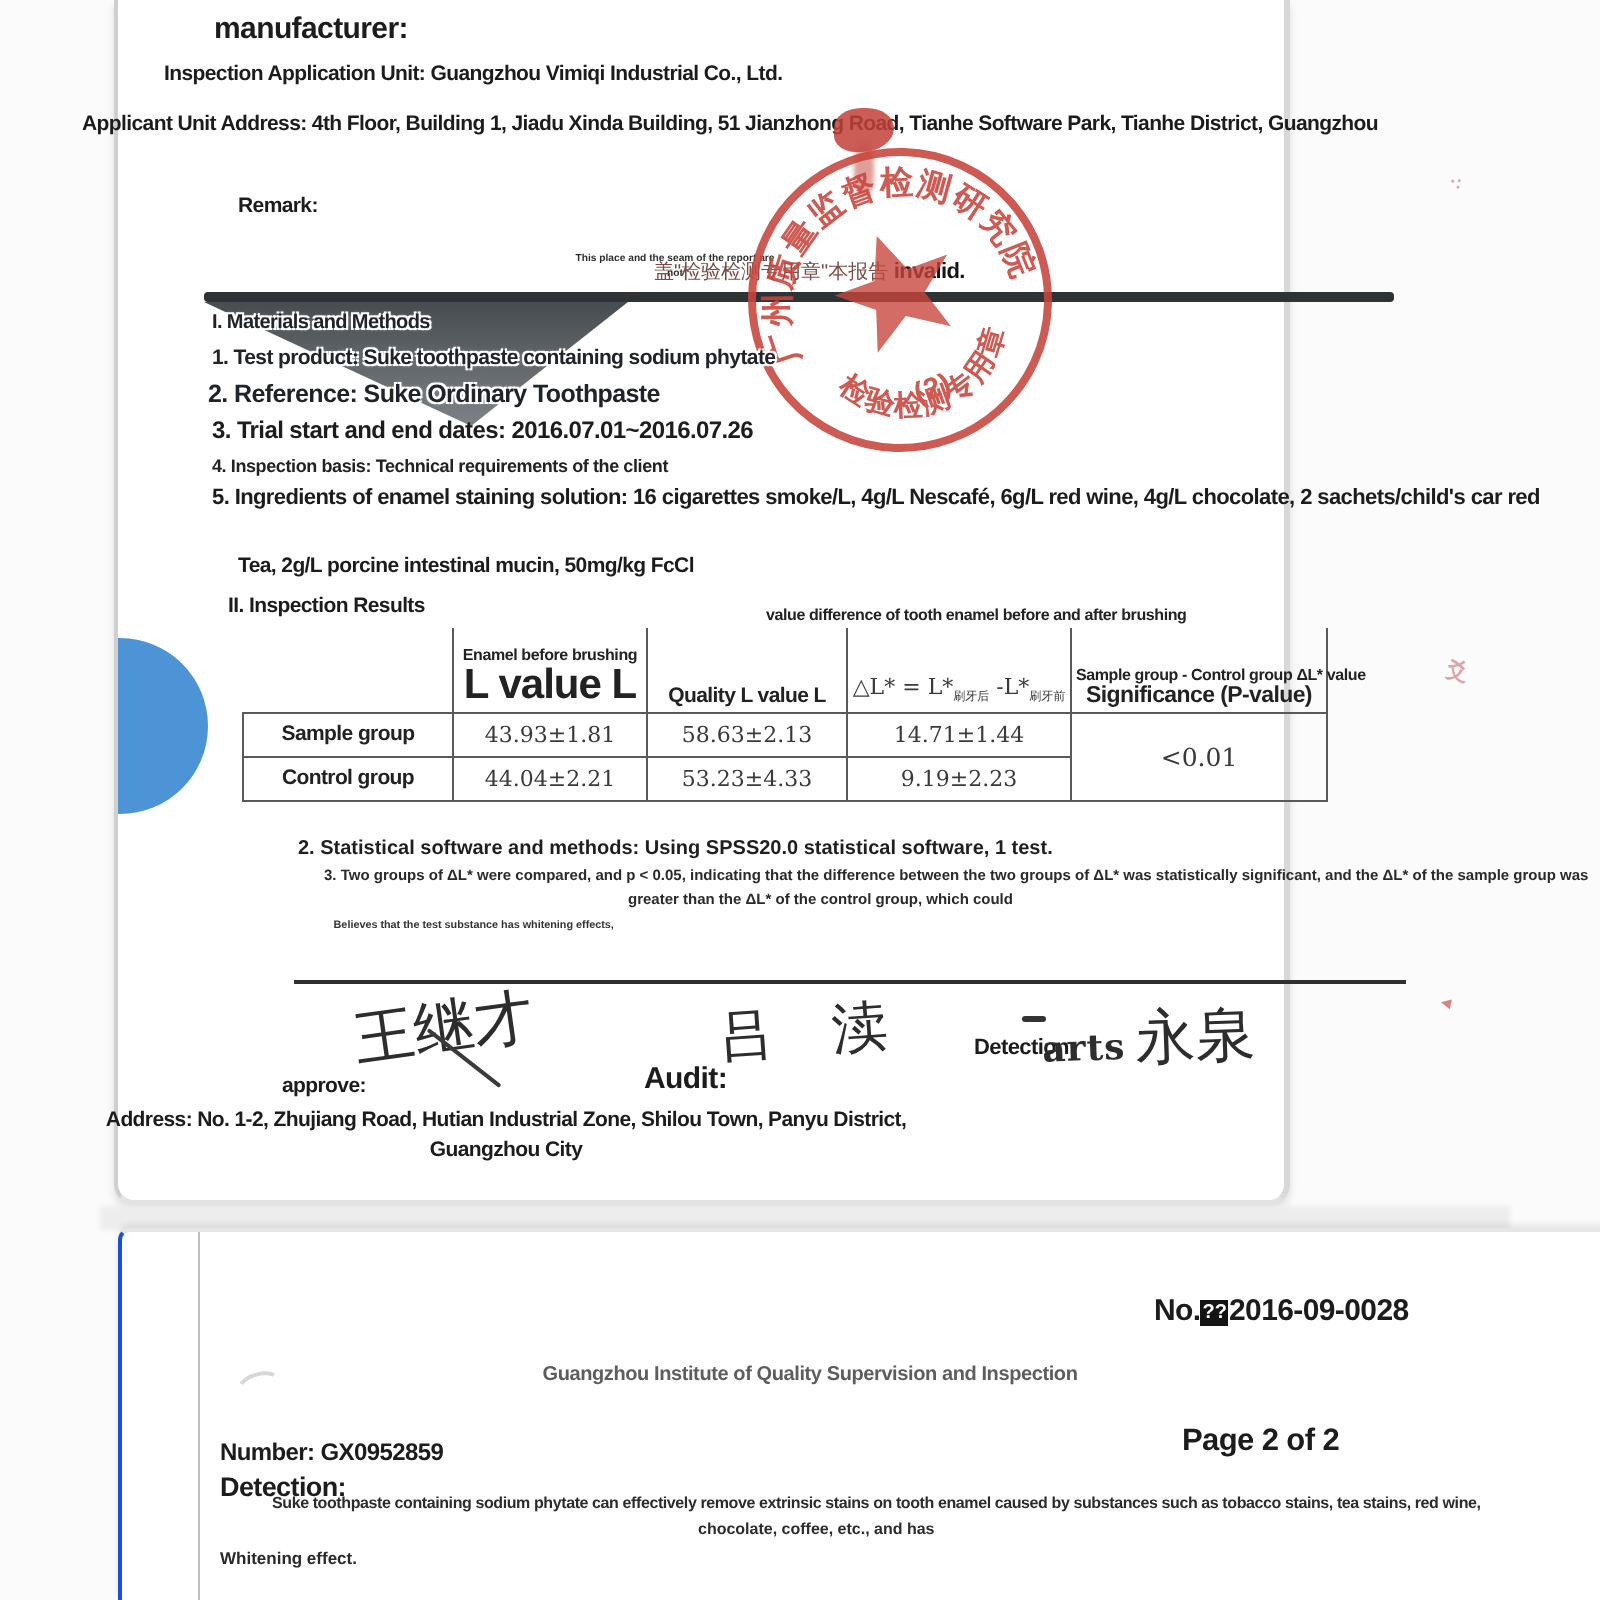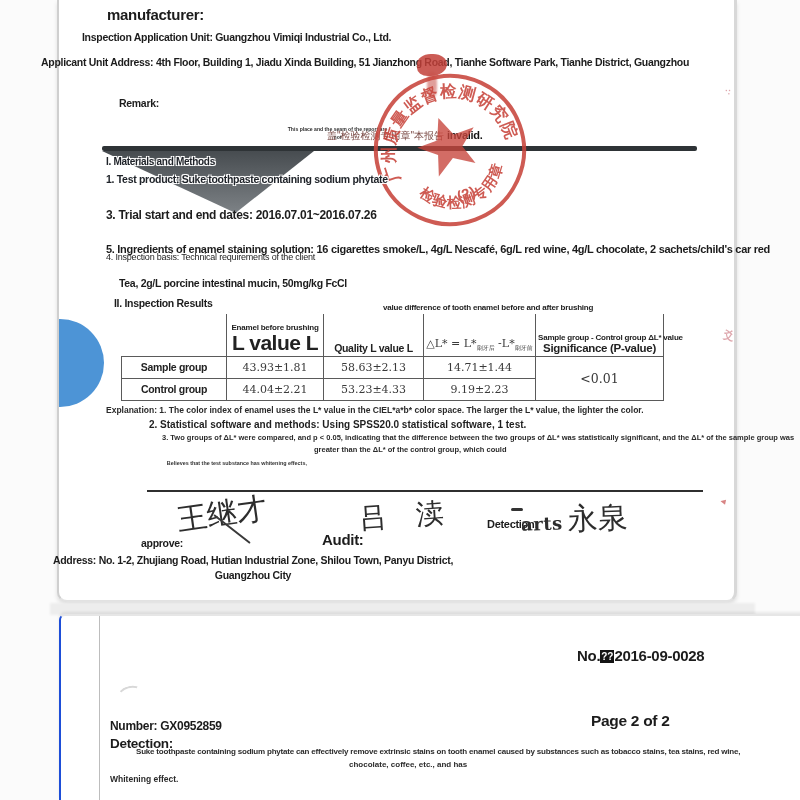--- a/index.html
+++ b/index.html
@@ -1,21 +1,21 @@
 <!DOCTYPE html>
 <html><head>
 <meta charset="utf-8">
 <style>
   * { margin:0; padding:0; box-sizing:border-box; }
   html,body { width:800px; height:800px; background:#fdfdfd; overflow:hidden;
     font-family:"Liberation Sans", sans-serif; }
   #canvas { position:relative; width:800px; height:800px; background:#fbfbfb; }
 
   .page { position:absolute; background:#ffffff; }
-  #page1 { left:57px; top:0; width:680px; height:602px;
+  #page1 { left:57px; top:0; width:588px; height:602px;
     border-left:2px solid #cfcfcf; border-right:3px solid #d8d8d8;
     border-bottom:2px solid #e2e2e2; border-radius:0 0 10px 10px;
     box-shadow:0 3px 4px rgba(0,0,0,.12); }
   #page-gap { position:absolute; left:50px; top:603px; width:705px; height:12px;
     background:#ededed; filter:blur(1px); }
   #page2 { left:59px; top:614px; width:762px; height:186px;
     border-left:2px solid #1d4ed8; border-right:2px solid #dcdcdc;
     border-top:2px solid #e6e6e6; border-radius:6px 6px 0 0;
     box-shadow:0 -2px 3px rgba(0,0,0,.08); }
   .abs { position:absolute; white-space:nowrap; }
@@ -36,21 +36,21 @@
   .wedge { left:43px; top:151px; width:212px; height:62px;
     background:linear-gradient(180deg,#474c50,#7d8286);
     clip-path:polygon(0 0,100% 0,63% 100%); }
 
   .ghost { color:#20242a; filter:blur(.35px);
     text-shadow:-1px -1px 0 #fff,1px -1px 0 #fff,-1px 1px 0 #fff,1px 1px 0 #fff,0 0 2px #fff; }
   .m1 { left:47px; top:156px; font-size:10px; }
   .m2 { left:47px; top:173px; font-size:10.5px; }
   .m3 { left:45px; top:190px; font-size:12.5px; }
   .m4 { left:47px; top:208px; font-size:12px; color:#1d1d1d; }
-  .m5 { left:47px; top:228px; font-size:9px; font-weight:400; color:#222; letter-spacing:-.2px;margin-top:24px; }
+  .m5 { left:47px; top:228px; font-size:9px; font-weight:700; color:#222; letter-spacing:-.2px; }
   .m6 { left:47px; top:243px; font-size:11px; }
   .m7 { left:60px; top:260px; font-size:10.5px;margin-top:17px; }
   .sec2 { left:55px; top:297px; font-size:10.5px; }
 
   
   .tblwrap { left:62px; top:314px; width:542px; }
   table { border-collapse:collapse; width:542px; table-layout:fixed; }
   td { border:1px solid #5a5a5a; text-align:center; vertical-align:middle; color:#222;
     padding:1px 2px; overflow:visible; }
   tr.hdr td { border-top:none; height:42px; vertical-align:bottom; padding-bottom:2px; }
@@ -162,20 +162,21 @@
         <path id="arcBot" d="M -50 8 A 50 50 0 1 0 50 8" fill="none"></path>
         <text font-size="14.5" letter-spacing="1" fill="#c8453c" font-weight="bold">
           <textPath href="#arcBot" startOffset="50%" text-anchor="middle">检验检测专用章</textPath>
         </text>
         <text y="52" text-anchor="middle" font-size="15" font-weight="bold" fill="#c8453c">(2)</text>
       </g>
     </svg>
 
     <div class="abs b ghost m1">I. Materials and Methods</div>
     <div class="abs b ghost m2">1. Test product: Suke toothpaste containing sodium phytate</div>
+    <div class="abs b ghost m3">2. Reference: Suke Ordinary Toothpaste</div>
     <div class="abs b m4">3. Trial start and end dates: 2016.07.01~2016.07.26</div>
     <div class="abs m5">4. Inspection basis: Technical requirements of the client</div>
     <div class="abs b m6">5. Ingredients of enamel staining solution: 16 cigarettes smoke/L, 4g/L Nescafé, 6g/L red wine, 4g/L chocolate, 2 sachets/child's car red</div>
     <div class="abs b m7">Tea, 2g/L porcine intestinal mucin, 50mg/kg FcCl</div>
 
     <div class="abs b sec2">II. Inspection Results</div>
 
     <div class="abs tblwrap">
       <div class="tbl-overlay">value difference of tooth enamel before and after brushing</div>
       <table>
@@ -214,21 +215,20 @@
         <tr class="datarow">
           <td class="rowlabel">Control group</td>
           <td class="serif val">44.04±2.21</td>
           <td class="serif val">53.23±4.33</td>
           <td class="serif val">9.19±2.23</td>
         </tr>
       </tbody>
         </table>
     </div>
 
-    <div class="abs exp1">Explanation: 1. The color index of enamel uses the L* value in the CIEL*a*b* color space. The larger the L* value, the lighter the color.</div>
     <div class="abs exp2">2. Statistical software and methods: Using SPSS20.0 statistical software, 1 test.</div>
     <div class="abs exp3a">3. Two groups of ΔL* were compared, and p &lt; 0.05, indicating that the difference between the two groups of ΔL* was statistically significant, and the ΔL* of the sample group was</div>
     <div class="abs exp3b">greater than the ΔL* of the control group, which could</div>
     <div class="abs exp4">Believes that the test substance has whitening effects,</div>
 
     <div class="abs sig-rule"></div>
     <div class="abs handw sig1">王继才</div>
     <div class="abs sig1-stroke"></div>
     <div class="abs b approve">approve:</div>
     <div class="abs b audit">Audit:</div>
@@ -257,20 +257,21 @@
   <div id="page-gap"></div>
 
   <div id="page2" class="page">
     <div class="abs p2-vline"></div>
     <div class="abs p2-arc"></div>
 
     <div class="abs b p2-no">
       <span>No.</span><span class="glyphbox">??</span><span>2016-09-0028</span>
     </div>
 
+    <div class="abs p2-inst">Guangzhou Institute of Quality Supervision and Inspection</div>
     <div class="abs b p2-num">Number: GX0952859</div>
     <div class="abs b p2-page">Page 2 of 2</div>
     <div class="abs b p2-conc">Detection:</div>
     <div class="abs p2-conc-t1">Suke toothpaste containing sodium phytate can effectively remove extrinsic stains on tooth enamel caused by substances such as tobacco stains, tea stains, red wine,</div>
     <div class="abs p2-conc-t2">chocolate, coffee, etc., and has</div>
     <div class="abs p2-whiten">Whitening effect.</div>
   </div>
 
 </div>
 

